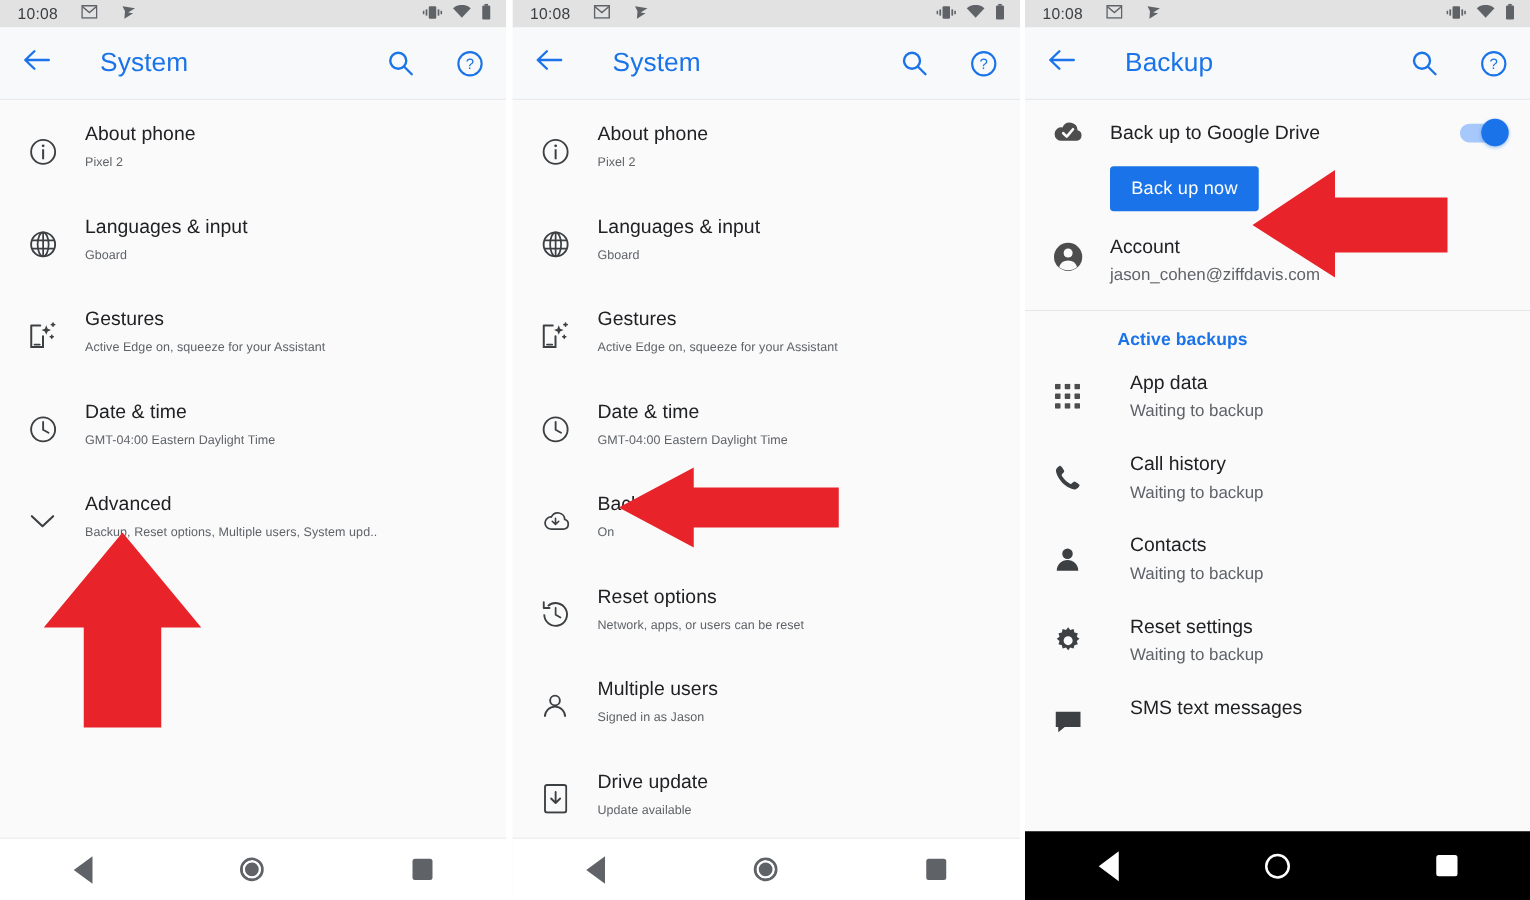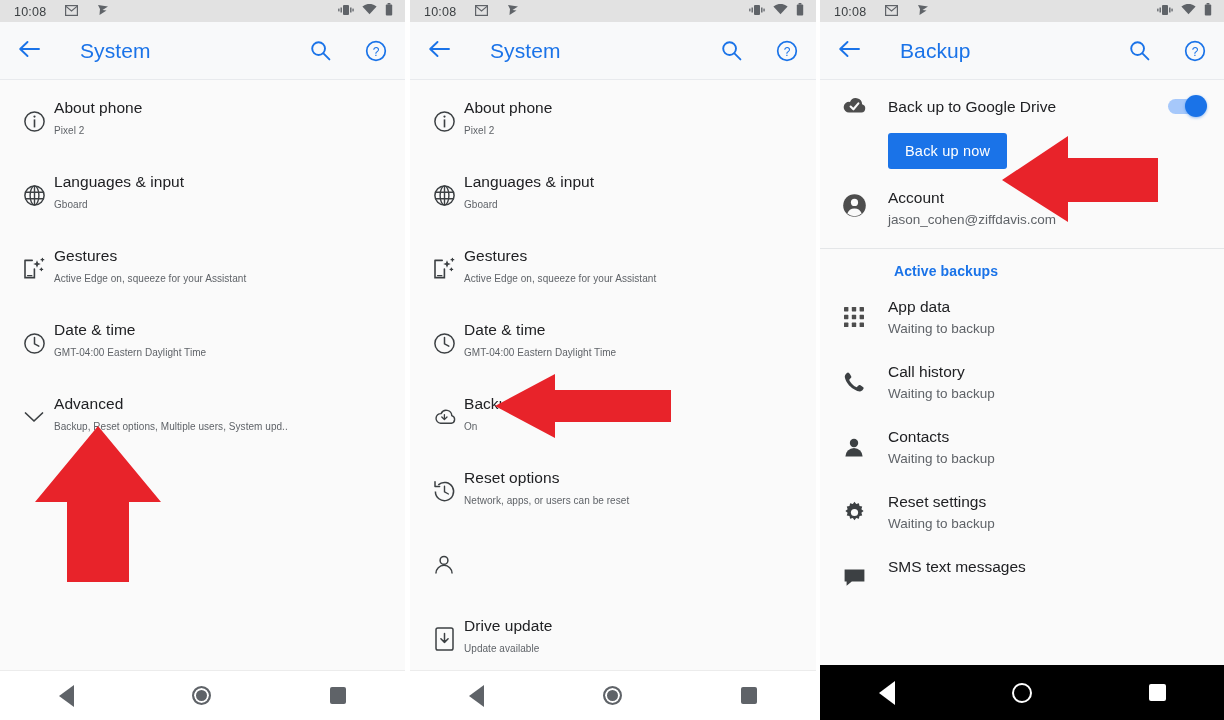--- a/index.html
+++ b/index.html
@@ -20,21 +20,21 @@
   #panel-1 { left: 0px;   width: 405px; }
   #panel-2 { left: 410px; width: 406px; }
   #panel-3 { left: 820px; width: 404px; }
 
   
   .statusbar {
     height: 22px; background: #e2e2e2; color: #4a4a4a;
     display: flex; align-items: center; padding: 0 8px;
     font-size: 12.5px; letter-spacing: .2px;
   }
-  .sb-left { display: flex; align-items: flex-end; gap: 19px; }
+  .sb-left { display: flex; align-items: center; gap: 19px; }
   .sb-time { font-size: 12.5px; color:#3c4043; padding-left:6px; }
   .sb-right { margin-left: auto; display: flex; align-items: center; gap: 8px; padding-right:4px;}
   .sb-ic { display:block; }
 
   
   .appbar {
     height: 58px; background: #f8f9fa;
     display: flex; align-items: center; padding: 0 18px;
     border-bottom: 1px solid #e8eaed;
     gap: 12px;
@@ -50,21 +50,21 @@
   .list { background: #fafafa; }
   .row {
     display: flex; align-items: flex-start;
     padding: 13px 16px 13px 14px; min-height: 72px;
   }
   .row .ico {
     width: 40px; min-width:40px; height: 40px;
     display: flex; align-items: center; justify-content: center;
     margin-top: 8px;
   }
-  .row .txt { padding-top: 4px; }
+  .row .txt { margin-left: 14px; padding-top: 4px; }
   .row .t1 {
     font-size: 15.5px; color: #202124; line-height: 22px;
     letter-spacing: .05px;
   }
   .row .t2 {
     font-size: 10px; color: #5f6368; line-height: 20px;
     margin-top: 2px; letter-spacing: .05px; white-space: nowrap;
   }
   .block { background:#fafafa; }
   .divider { height: 1px; background: #e4e6e8; }
@@ -101,20 +101,21 @@
   .acct-row .t1 { font-size: 15.5px; color:#202124; line-height:22px;}
   .acct-row .t2 { font-size: 13.5px; color:#5f6368; line-height:20px; margin-top:1px;}
 
   .section-head {
     color: #1a73e8; font-size: 14px; font-weight: 700;
     padding: 14px 0 6px 74px; letter-spacing:.1px;
   }
   .p3 .brow {
     display: flex; align-items: flex-start;
     padding: 11px 14px 11px 14px;
+    gap: 16px;
   }
   .p3 .brow .ico { width:40px; min-width:40px; height:34px; display:flex; align-items:center; justify-content:center; margin-top:4px;}
   .p3 .brow .txt { margin-left: 14px; }
   .p3 .brow .t1 { font-size: 15.5px; color:#202124; line-height:22px;}
   .p3 .brow .t2 { font-size: 13.5px; color:#5f6368; line-height:20px; margin-top:1px;}
 
   
   .navbar {
     position: absolute; left: 0; bottom: 0; width: 100%;
     display: flex; align-items: center; justify-content: space-around;
@@ -434,20 +435,24 @@
           <div class="t2">Network, apps, or users can be reset</div>
         </span>
       </div>
 
       <div class="row">
         <span class="ico">
           <svg width="22" height="22" viewBox="0 0 22 22">
               <circle cx="11" cy="6.4" r="3.9" fill="none" stroke="#3c4043" stroke-width="1.5"></circle>
               <path d="M2.9 19.4 a8.1 8.1 0 0 1 16.2 0" fill="none" stroke="#3c4043" stroke-width="1.5"></path>
             </svg>
+        </span>
+        <span class="txt">
+          <div class="t1">Multiple users</div>
+          <div class="t2">Signed in as Jason</div>
         </span>
       </div>
 
       <div class="row">
         <span class="ico">
           <svg width="19" height="24" viewBox="0 0 19 24">
               <rect x="1" y="1" width="17" height="22" rx="1.8" fill="none" stroke="#3c4043" stroke-width="1.5"></rect>
               <path d="M9.5 6.6 V15.4 M5.9 11.8 L9.5 15.4 L13.1 11.8" fill="none" stroke="#3c4043" stroke-width="1.5" stroke-linecap="round" stroke-linejoin="round"></path>
             </svg>
         </span>

